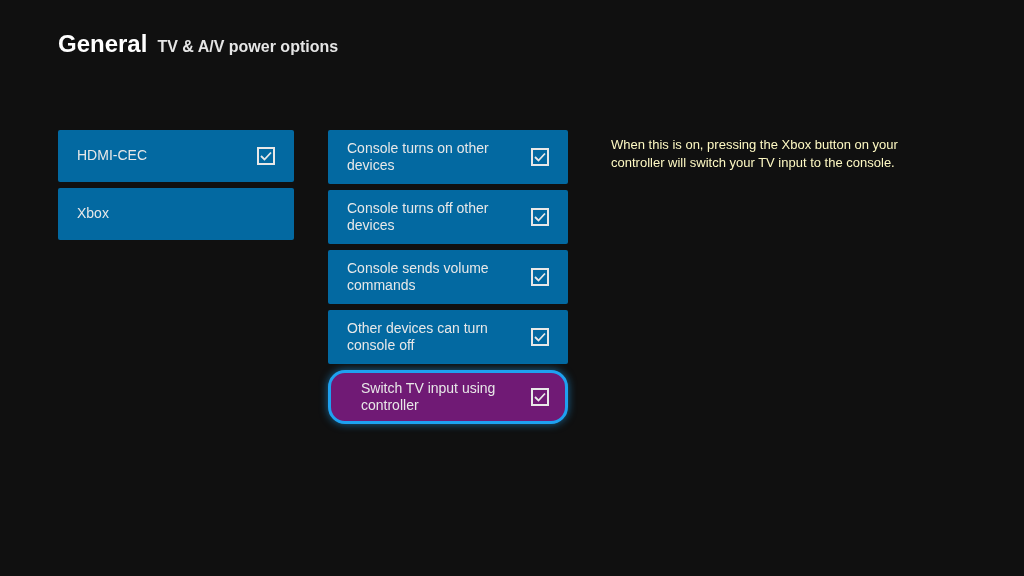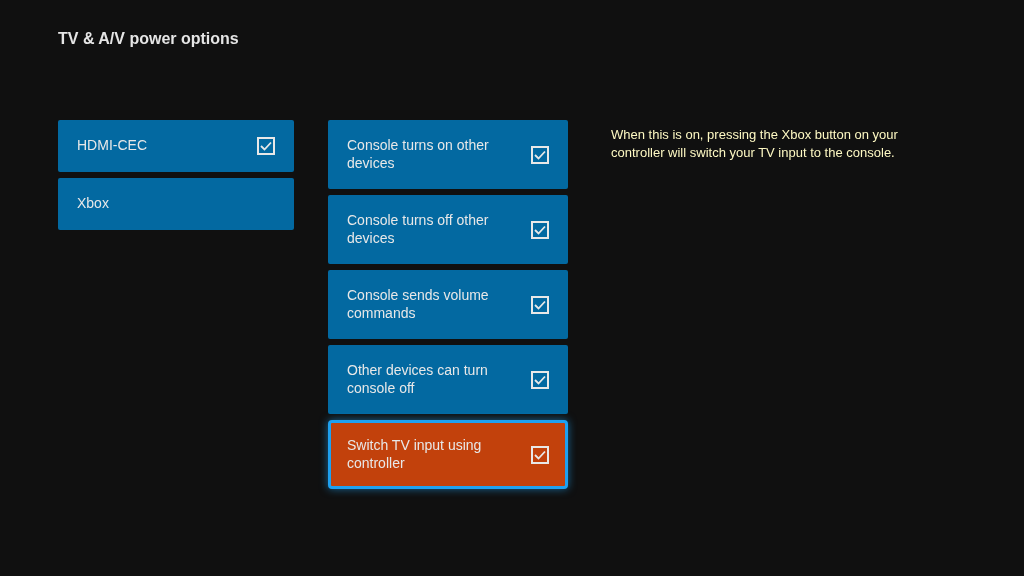--- a/index.html
+++ b/index.html
@@ -62,27 +62,28 @@
       color: #e8e8e8;
       cursor: pointer;
       border: 3px solid transparent;
       border-radius: 2px;
     }
     .item .label {
       line-height: 1.25;
       max-width: 170px;
     }
     .item.tall {
-      height: 69px;
+      height: 54px;
     }
     .item.selected {
-      background: #c2410c;
+      background: #701a75;
       border: 3px solid #1ea1f1;
-      border-radius: 4px;
+      border-radius: 17px;
       box-shadow: 0 0 8px rgba(30,161,241,0.6);
+      justify-content: flex-end;
     }
     .checkbox {
       width: 18px;
       height: 18px;
       border: 2px solid #e8e8e8;
       display: flex;
       align-items: center;
       justify-content: center;
       flex-shrink: 0;
     }
@@ -94,20 +95,21 @@
       font-size: 13px;
       line-height: 1.4;
       color: #fef9c3;
       margin-left: 9px;
     }
   </style>
 </head>
 <body>
 
 <div class="header">
+  <span class="bold">General</span>
   <span class="light">TV &amp; A/V power options</span>
 </div>
 
 <div class="content">
 
   <div class="col col-left">
     <div class="item">
       <span class="label">HDMI-CEC</span>
       <span class="checkbox">
         <svg viewBox="0 0 12 12">

